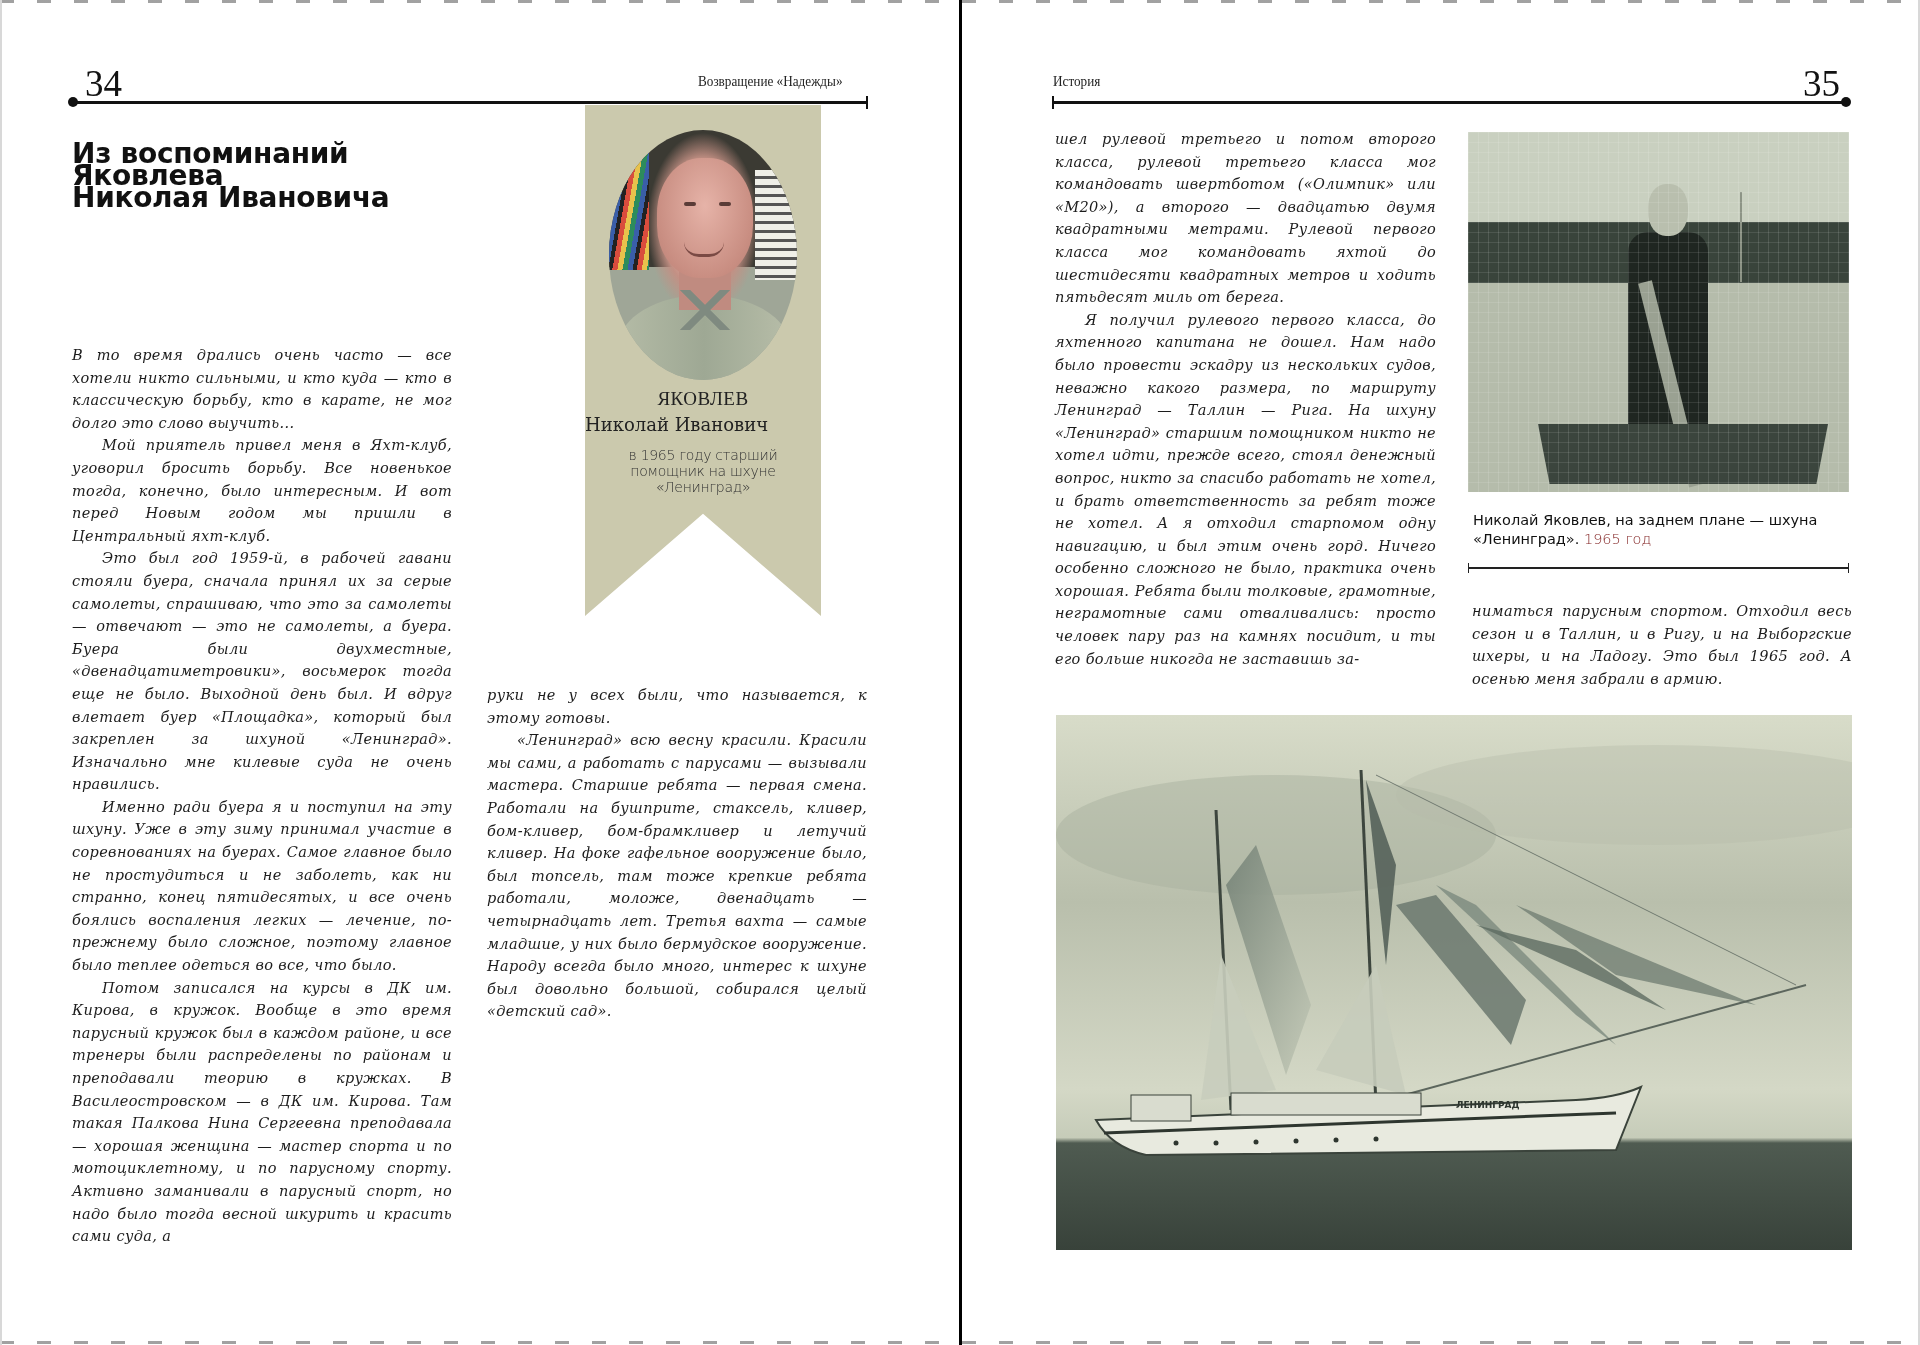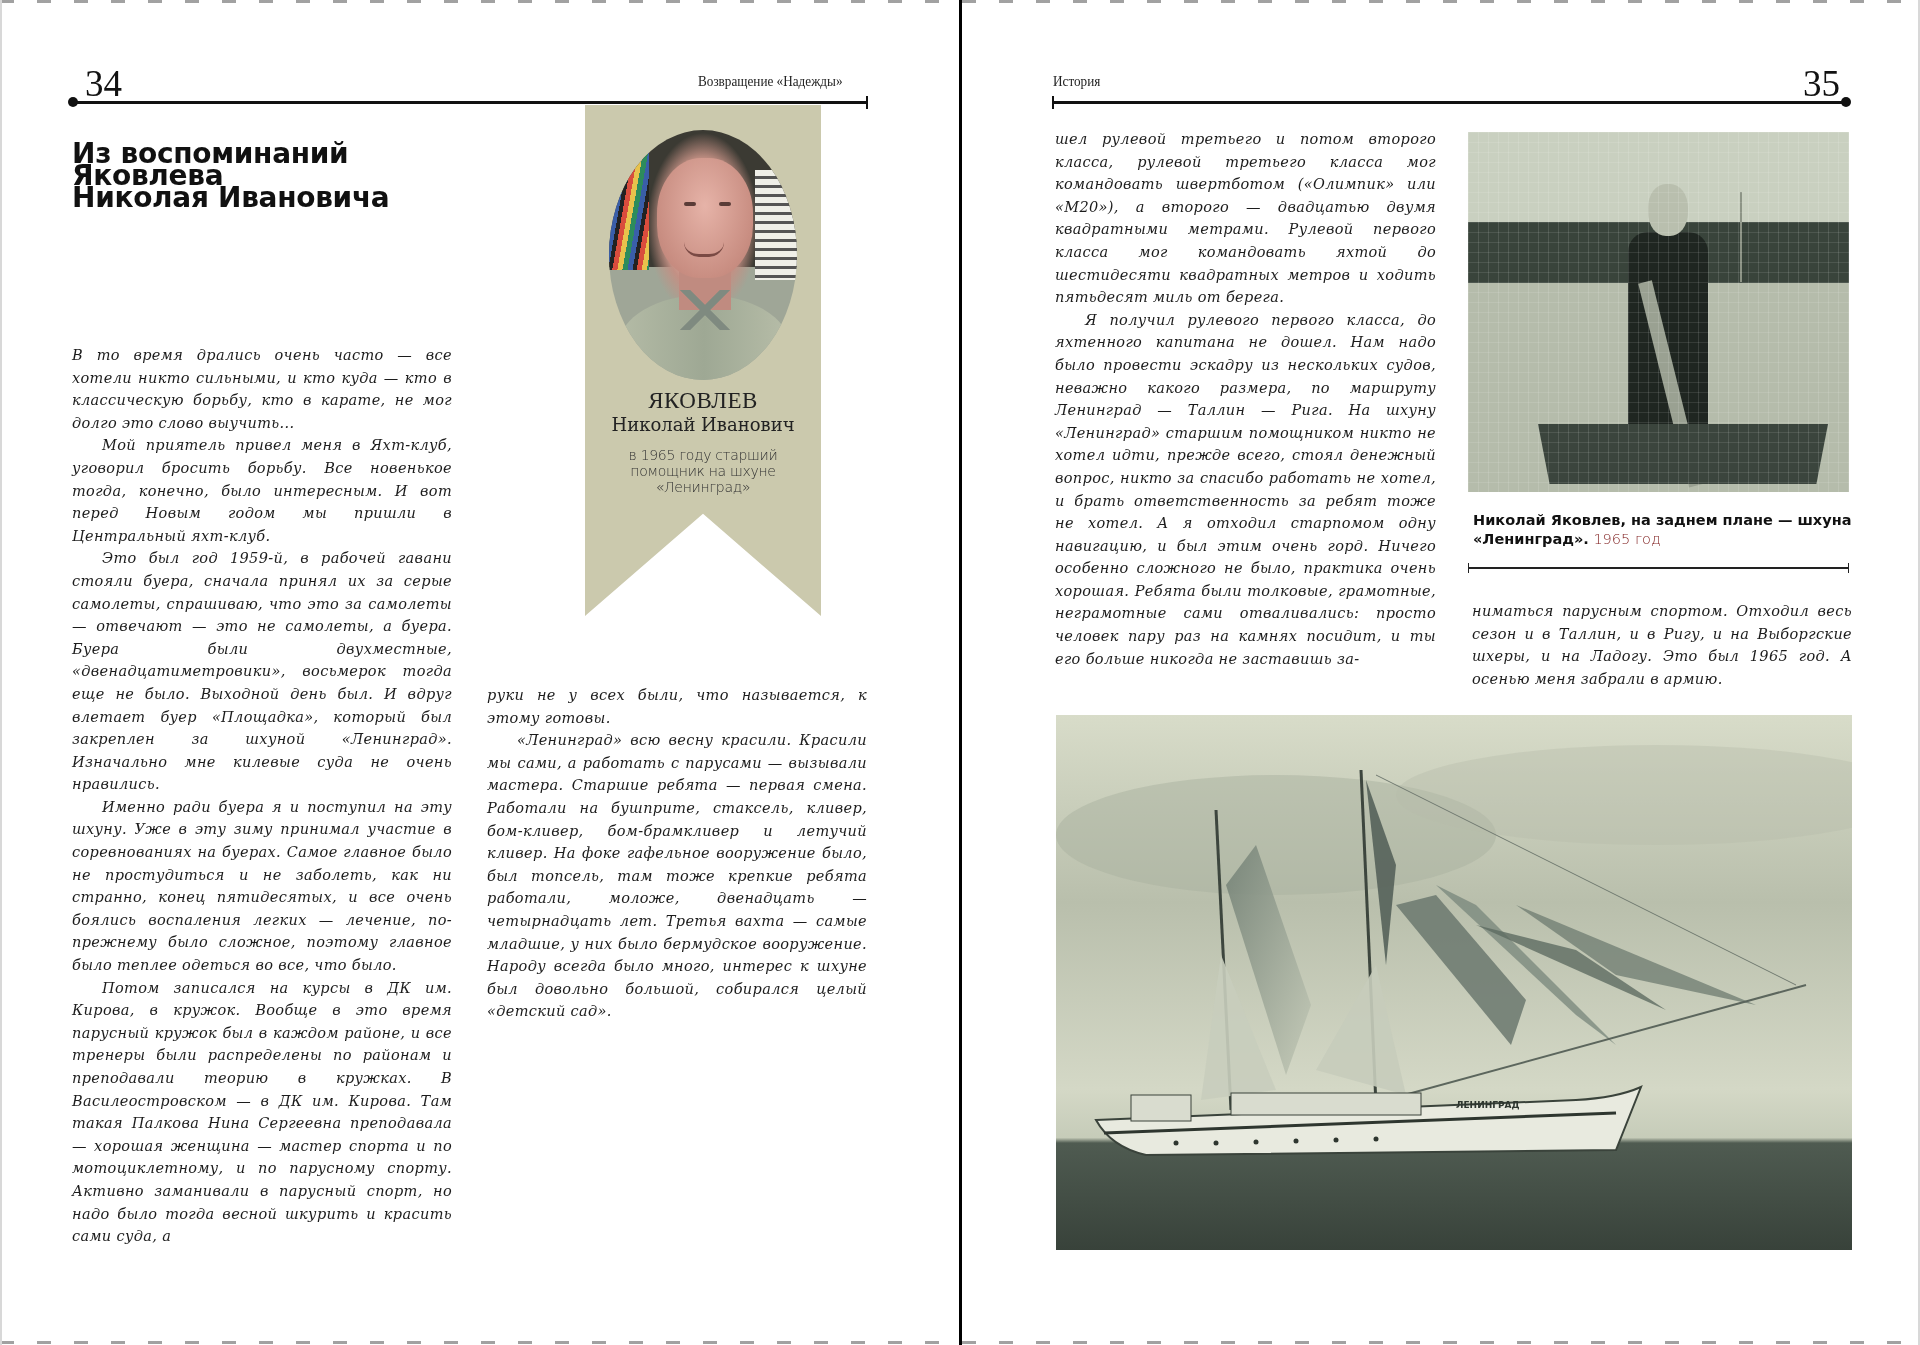--- a/index.html
+++ b/index.html
@@ -46,22 +46,22 @@
   .portrait .head { position: absolute; left: 48px; top: 28px; width: 96px; height: 120px; border-radius: 46% 46% 44% 44%;
     background: radial-gradient(ellipse at 50% 40%, #e6b3a8, #c98e82 70%, #b77f74); }
   .portrait .eye { position: absolute; top: 72px; width: 12px; height: 4px; border-radius: 2px; background: #5a3c37; }
   .portrait .smile { position: absolute; left: 75px; top: 112px; width: 40px; height: 12px; border-bottom: 3px solid #7a4a44; border-radius: 0 0 20px 20px; }
   .portrait .neck { position: absolute; left: 70px; top: 140px; width: 52px; height: 40px; background: #c08b80; }
   .portrait .shirt { position: absolute; left: 10px; top: 165px; width: 170px; height: 100px; border-radius: 50% 50% 0 0;
     background: linear-gradient(90deg, #b4bba6, #9ea894 50%, #b7bda8); }
   .portrait .collar { position: absolute; left: 58px; top: 160px; width: 76px; height: 40px;
     background: linear-gradient(135deg, transparent 45%, #7f8a80 46% 54%, transparent 55%), linear-gradient(225deg, transparent 45%, #7f8a80 46% 54%, transparent 55%); }
 
-  .rb-surname { position: absolute; left: 0; width: 236px; top: 283px; text-align: center; font-family: "Liberation Serif", serif; font-size: 23px; color: #222; letter-spacing: 0.5px; }
-  .rb-name { position: absolute; left: 0; width: 236px; top: 309px; text-align: center; font-family: "DejaVu Serif", serif; font-size: 18px; color: #222; }
+  .rb-surname { position: absolute; left: 0; width: 236px; top: 283px; text-align: center; font-family: "Liberation Serif", serif; font-size: 19px; color: #222; letter-spacing: 0.5px; }
+  .rb-name { position: absolute; left: 0; width: 236px; top: 309px; text-align: left; font-family: "DejaVu Serif", serif; font-size: 18px; color: #222; }
   .rb-desc { position: absolute; left: 18px; width: 200px; top: 342px; text-align: center; font-family: "DejaVu Sans", sans-serif; font-size: 14px; line-height: 16px; color: #333; font-weight: 300; letter-spacing: -0.3px; }
 
   .col {
     position: absolute; font-family: "DejaVu Serif", serif; font-style: italic;
     font-size: 14.5px; line-height: 22.6px; color: #1c1c1c; text-align: justify; hyphens: manual;
     letter-spacing: 0.35px;
   }
   .col p { margin: 0; text-indent: 30px; }
   .col p.noindent { text-indent: 0; }
 
@@ -72,21 +72,21 @@
   .photo-boy .grid { position: absolute; inset: 0;
     background-image: repeating-linear-gradient(90deg, rgba(255,255,255,.12) 0 1px, transparent 1px 10px),
                       repeating-linear-gradient(180deg, rgba(255,255,255,.1) 0 1px, transparent 1px 10px); }
   .photo-boy .body { position: absolute; left: 160px; top: 100px; width: 80px; height: 200px; background: #1f2621; border-radius: 20px 20px 4px 4px; }
   .photo-boy .face { position: absolute; left: 180px; top: 52px; width: 40px; height: 52px; border-radius: 45%; background: #b9bfae; }
   .photo-boy .oar { position: absolute; left: 170px; top: 150px; width: 14px; height: 210px; background: #9aa192; transform: rotate(-14deg); transform-origin: top; }
   .photo-boy .boat { position: absolute; left: 70px; top: 292px; width: 290px; height: 60px; background: #3b453d; clip-path: polygon(0 0, 100% 0, 96% 100%, 4% 100%); }
   .photo-boy .mast { position: absolute; left: 272px; top: 60px; width: 2px; height: 90px; background: #8d9486; }
 
   .caption { position: absolute; left: 1473px; top: 511px; width: 380px; font-family: "DejaVu Sans", sans-serif; font-size: 14.5px; line-height: 19px; color: #111; }
-  .caption b { font-weight: bold; }
+  .caption b { font-weight: normal; }
   .caption .yr { font-weight: 300; color: #7f1d1d; }
   .cap-rule { position: absolute; left: 1468px; top: 567px; width: 381px; height: 2px; background: #222; }
   .cap-rule::before, .cap-rule::after { content: ""; position: absolute; top: -4px; width: 1px; height: 10px; background: #222; }
   .cap-rule::before { left: 0; } .cap-rule::after { right: 0; }
 
   .photo-ship {
     position: absolute; left: 1056px; top: 715px; width: 796px; height: 535px; overflow: hidden;
     background: linear-gradient(180deg, #d8dcc9 0%, #b9bfac 35%, #d4d8c6 70%, #c6ccb9 79%, #4f5b51 80%, #38423a 100%);
   }
   .photo-ship svg { position: absolute; inset: 0; }

